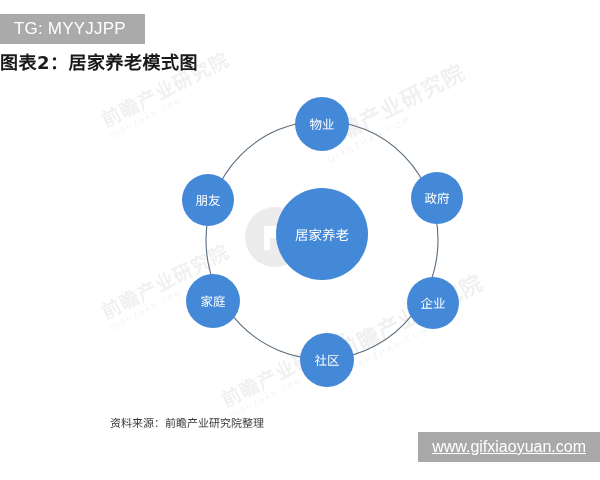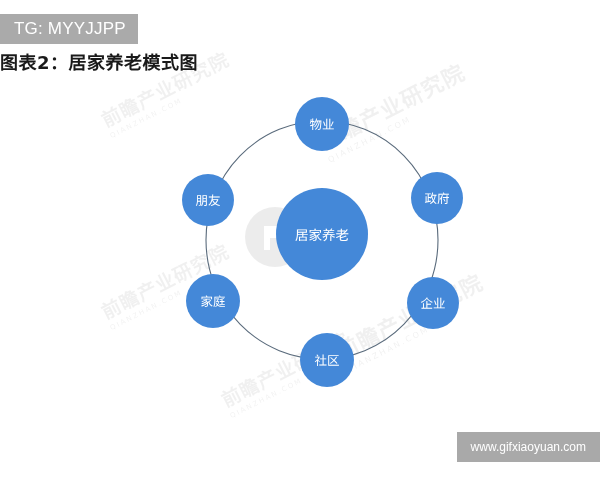--- a/index.html
+++ b/index.html
@@ -16,21 +16,21 @@
     font-family: "Liberation Sans", "DejaVu Sans", sans-serif;
     color: #222;
   }
 
   
   #tg-badge {
     position: absolute;
     left: 0;
     top: 14px;
     height: 30px;
-    padding: 0 12px 0 14px;
+    padding: 0 19px 0 14px;
     display: flex;
     align-items: center;
     background: #aaaaaa;
     color: #ffffff;
     font-size: 17px;
     letter-spacing: 0.2px;
     white-space: nowrap;
     z-index: 40;
   }
 
@@ -38,23 +38,24 @@
   #site-watermark {
     position: absolute;
     right: 0;
     bottom: 18px;
     height: 30px;
     padding: 0 14px;
     display: flex;
     align-items: center;
     background: #a9a9a9;
     color: #ffffff;
-    font-size: 12px;
+    font-size: 16px;
     white-space: nowrap;
     z-index: 40;
+    text-decoration: underline;
   }
 
   
   #chart-title {
     position: absolute;
     left: 0;
     right: 0;
     top: 48px;
     text-align: left;
     font-family: "DejaVu Sans", "Liberation Sans", sans-serif;
@@ -192,17 +193,18 @@
     <g id="hub-group">
         <circle cx="322" cy="234" r="46" fill="#4488d8"></circle>
         <text x="322" y="234.5" class="node-label hub">居家养老</text>
       </g>
   </svg>
 </div>
 
 <div id="chart-title">图表2：居家养老模式图</div>
 
 <div id="footer">
+  <span id="source-note">资料来源：前瞻产业研究院整理</span>
 </div>
 
 <div id="tg-badge" style="background: rgb(170, 170, 170); color: rgb(255, 255, 255);">TG: MYYJJPP</div>
 
 <div id="site-watermark" style="background: rgb(169, 169, 169); color: rgb(255, 255, 255);">www.gifxiaoyuan.com</div>
 
 </body></html>

